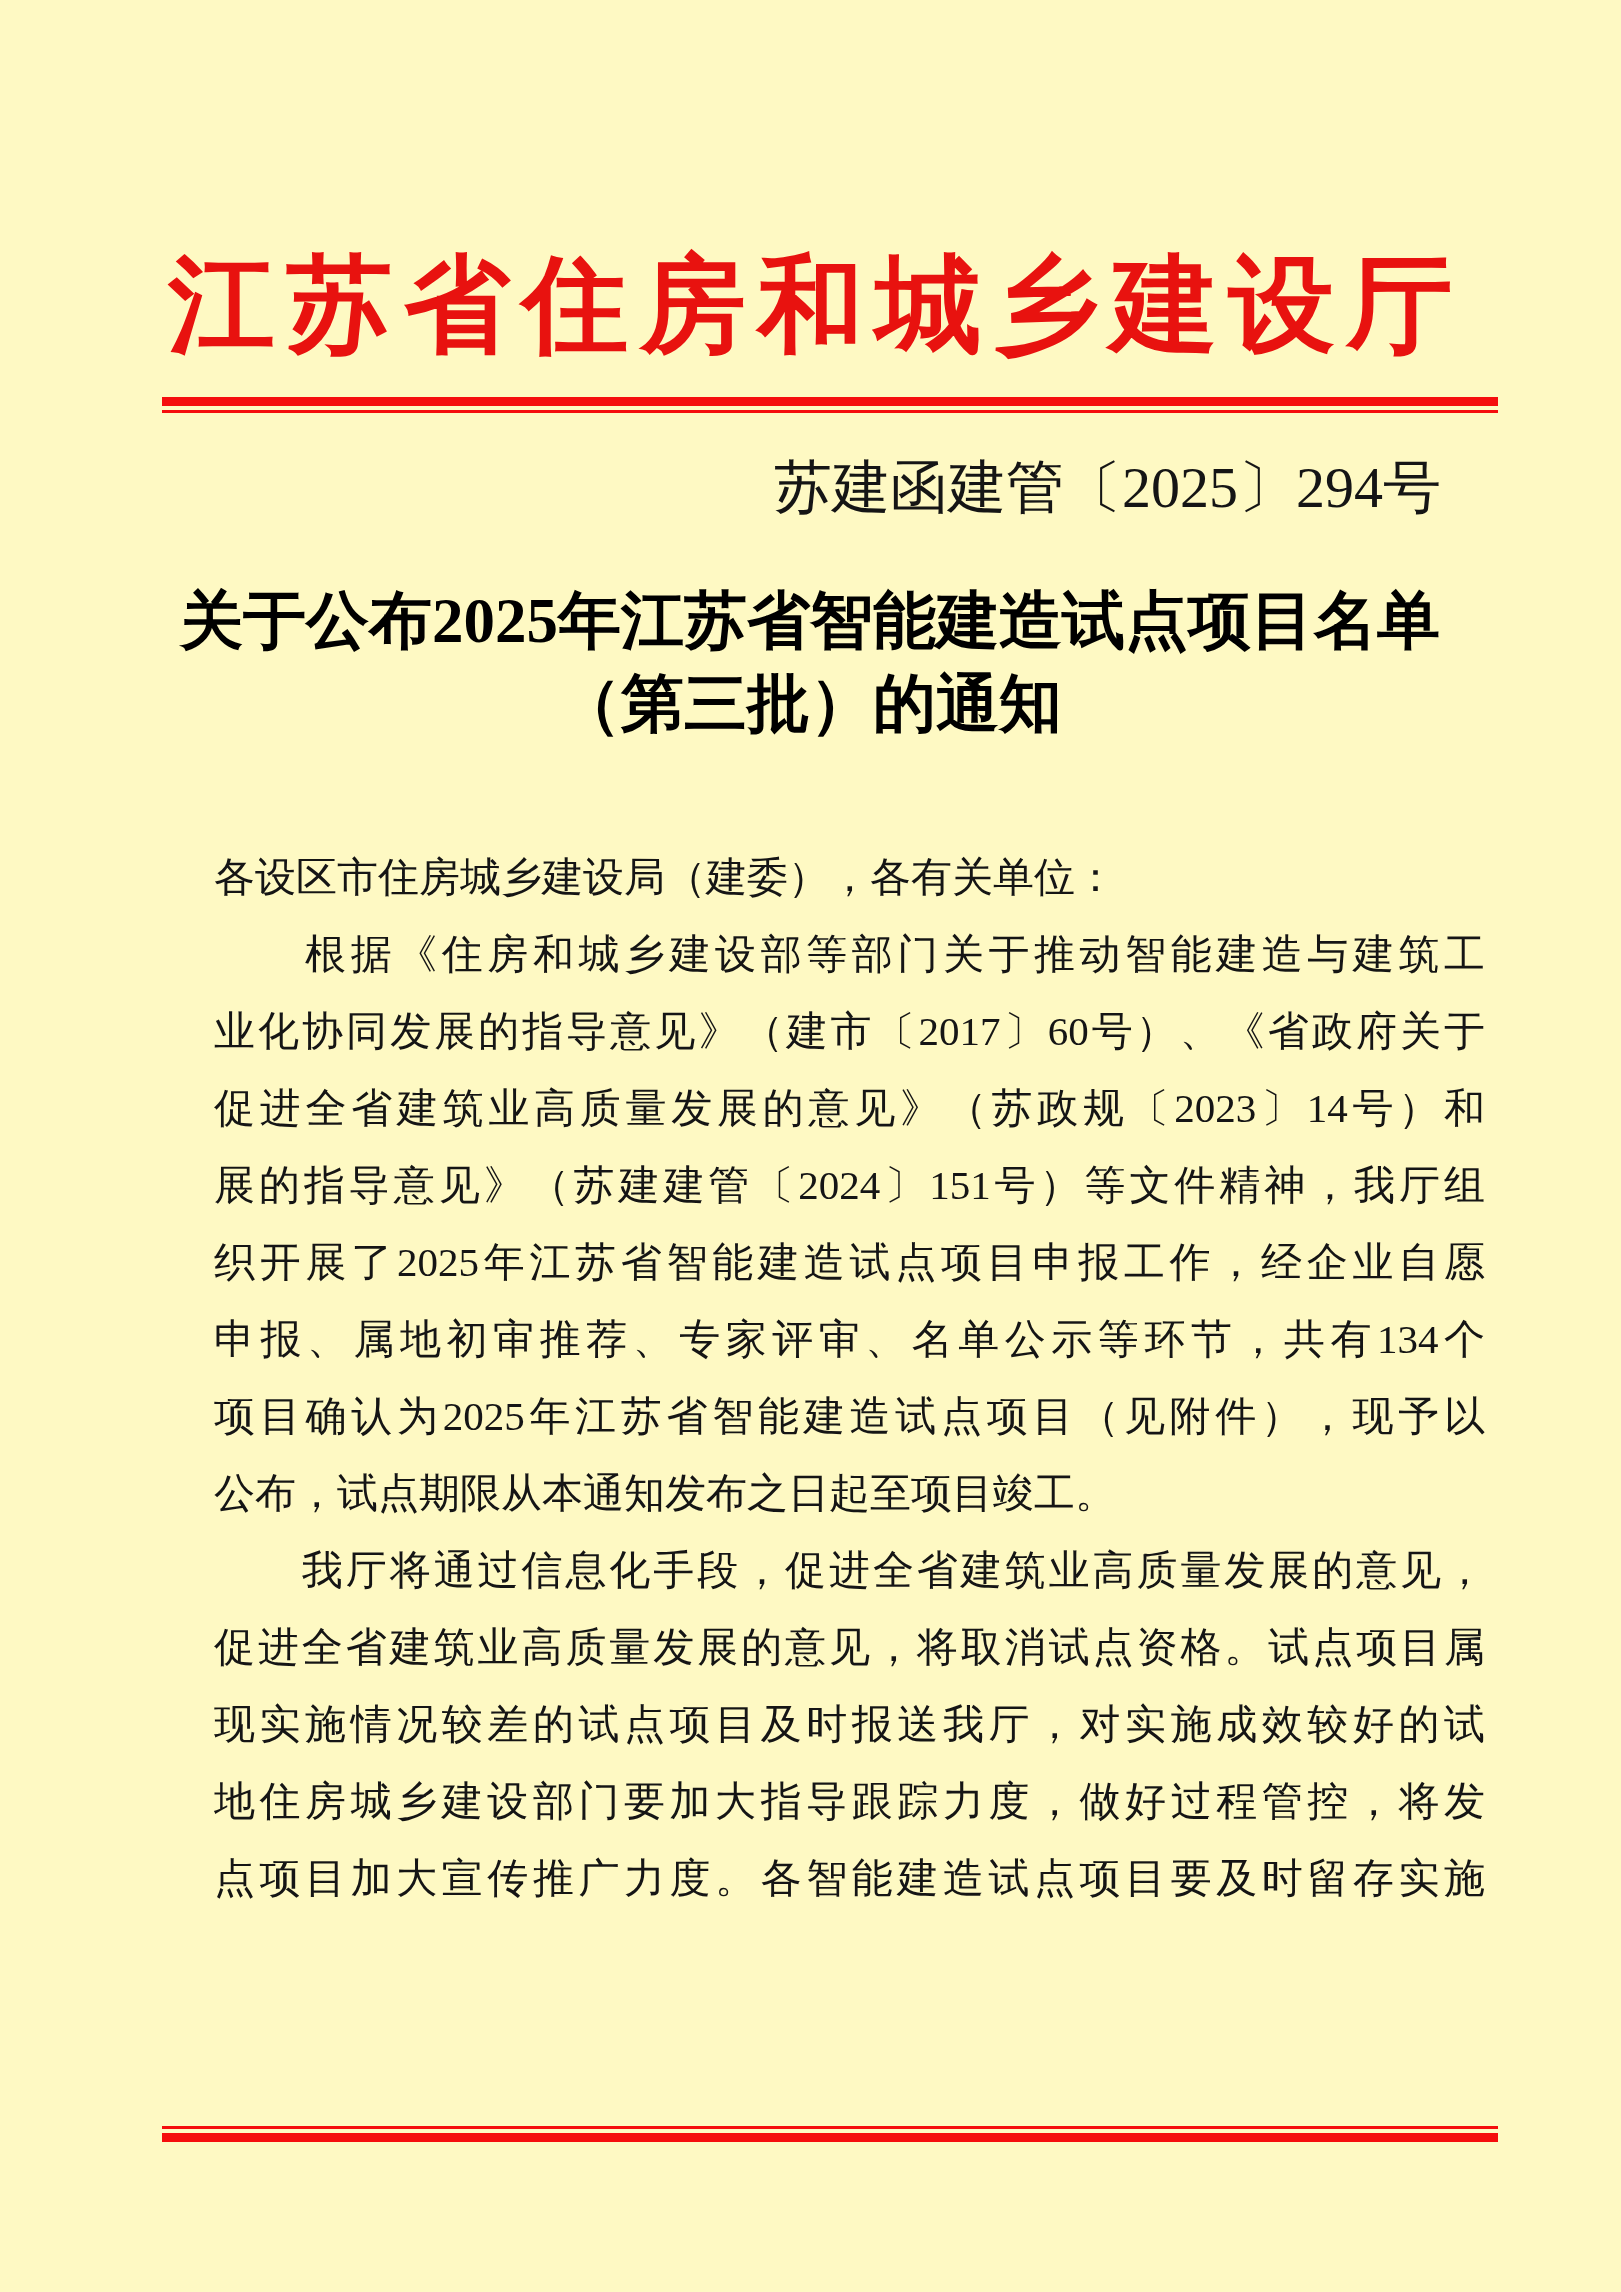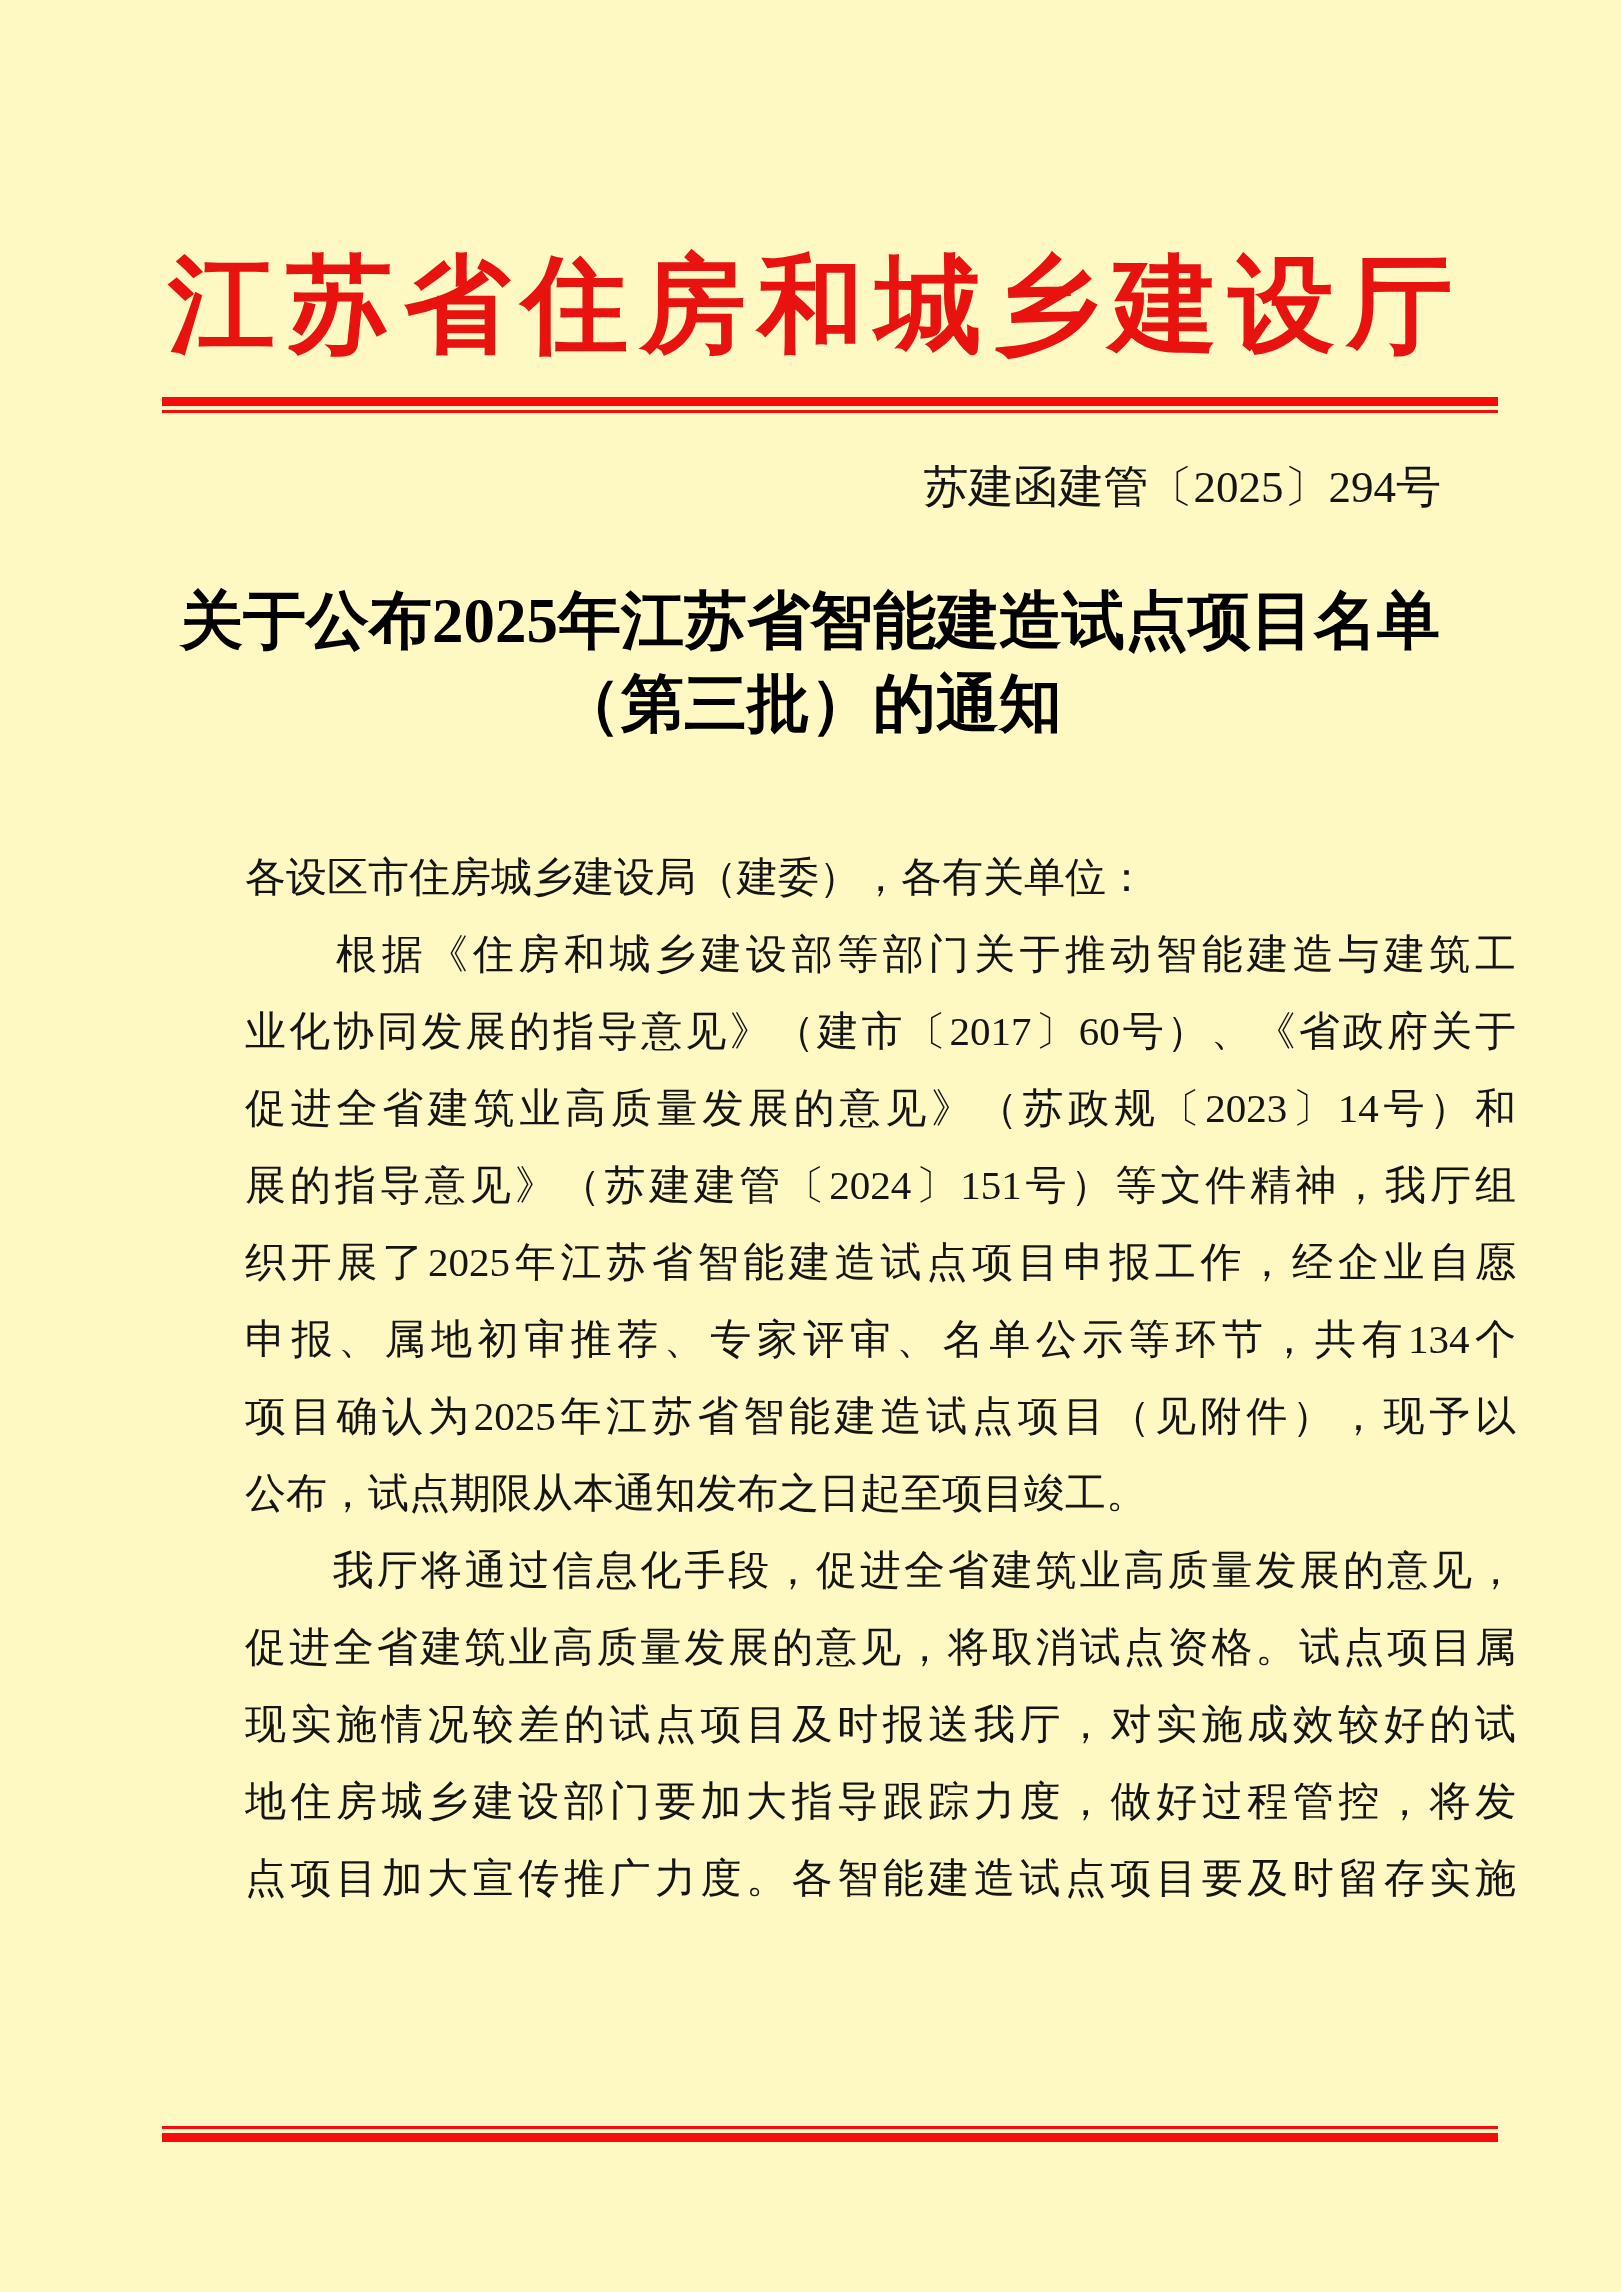--- a/index.html
+++ b/index.html
@@ -45,21 +45,21 @@
   }
   .rule-thick { height: 8.8px; background: var(--rule-red); }
   .rule-thin  { height: 2.9px; background: var(--rule-red); }
   .rule-gap   { height: 3.9px; background: transparent; }
   .doc-number {
     position: absolute;
     top: 457px;
     left: 214px;
     width: 1227px;
     text-align: right;
-    font-size: 45px;
+    font-size: 58px;
     line-height: 61px;
     color: var(--ink);
   }
   .doc-title {
     position: absolute;
     top: 580px;
     left: 173px;
     width: 1274px;
     text-align: center;
     font-weight: bold;
@@ -67,21 +67,20 @@
     line-height: 83px;
     color: #000000;
   }
   .doc-body {
     position: absolute;
     top: 839px;
     left: 214px;
     width: 1271px;
     font-size: 41px;
     color: var(--ink);
-    margin-left: 31px;
   }
   .body-line {
     height: 77px;
     line-height: 77px;
     text-align: left;
   }
   .body-line.full {
     text-align: justify;
     text-align-last: justify;
   }

